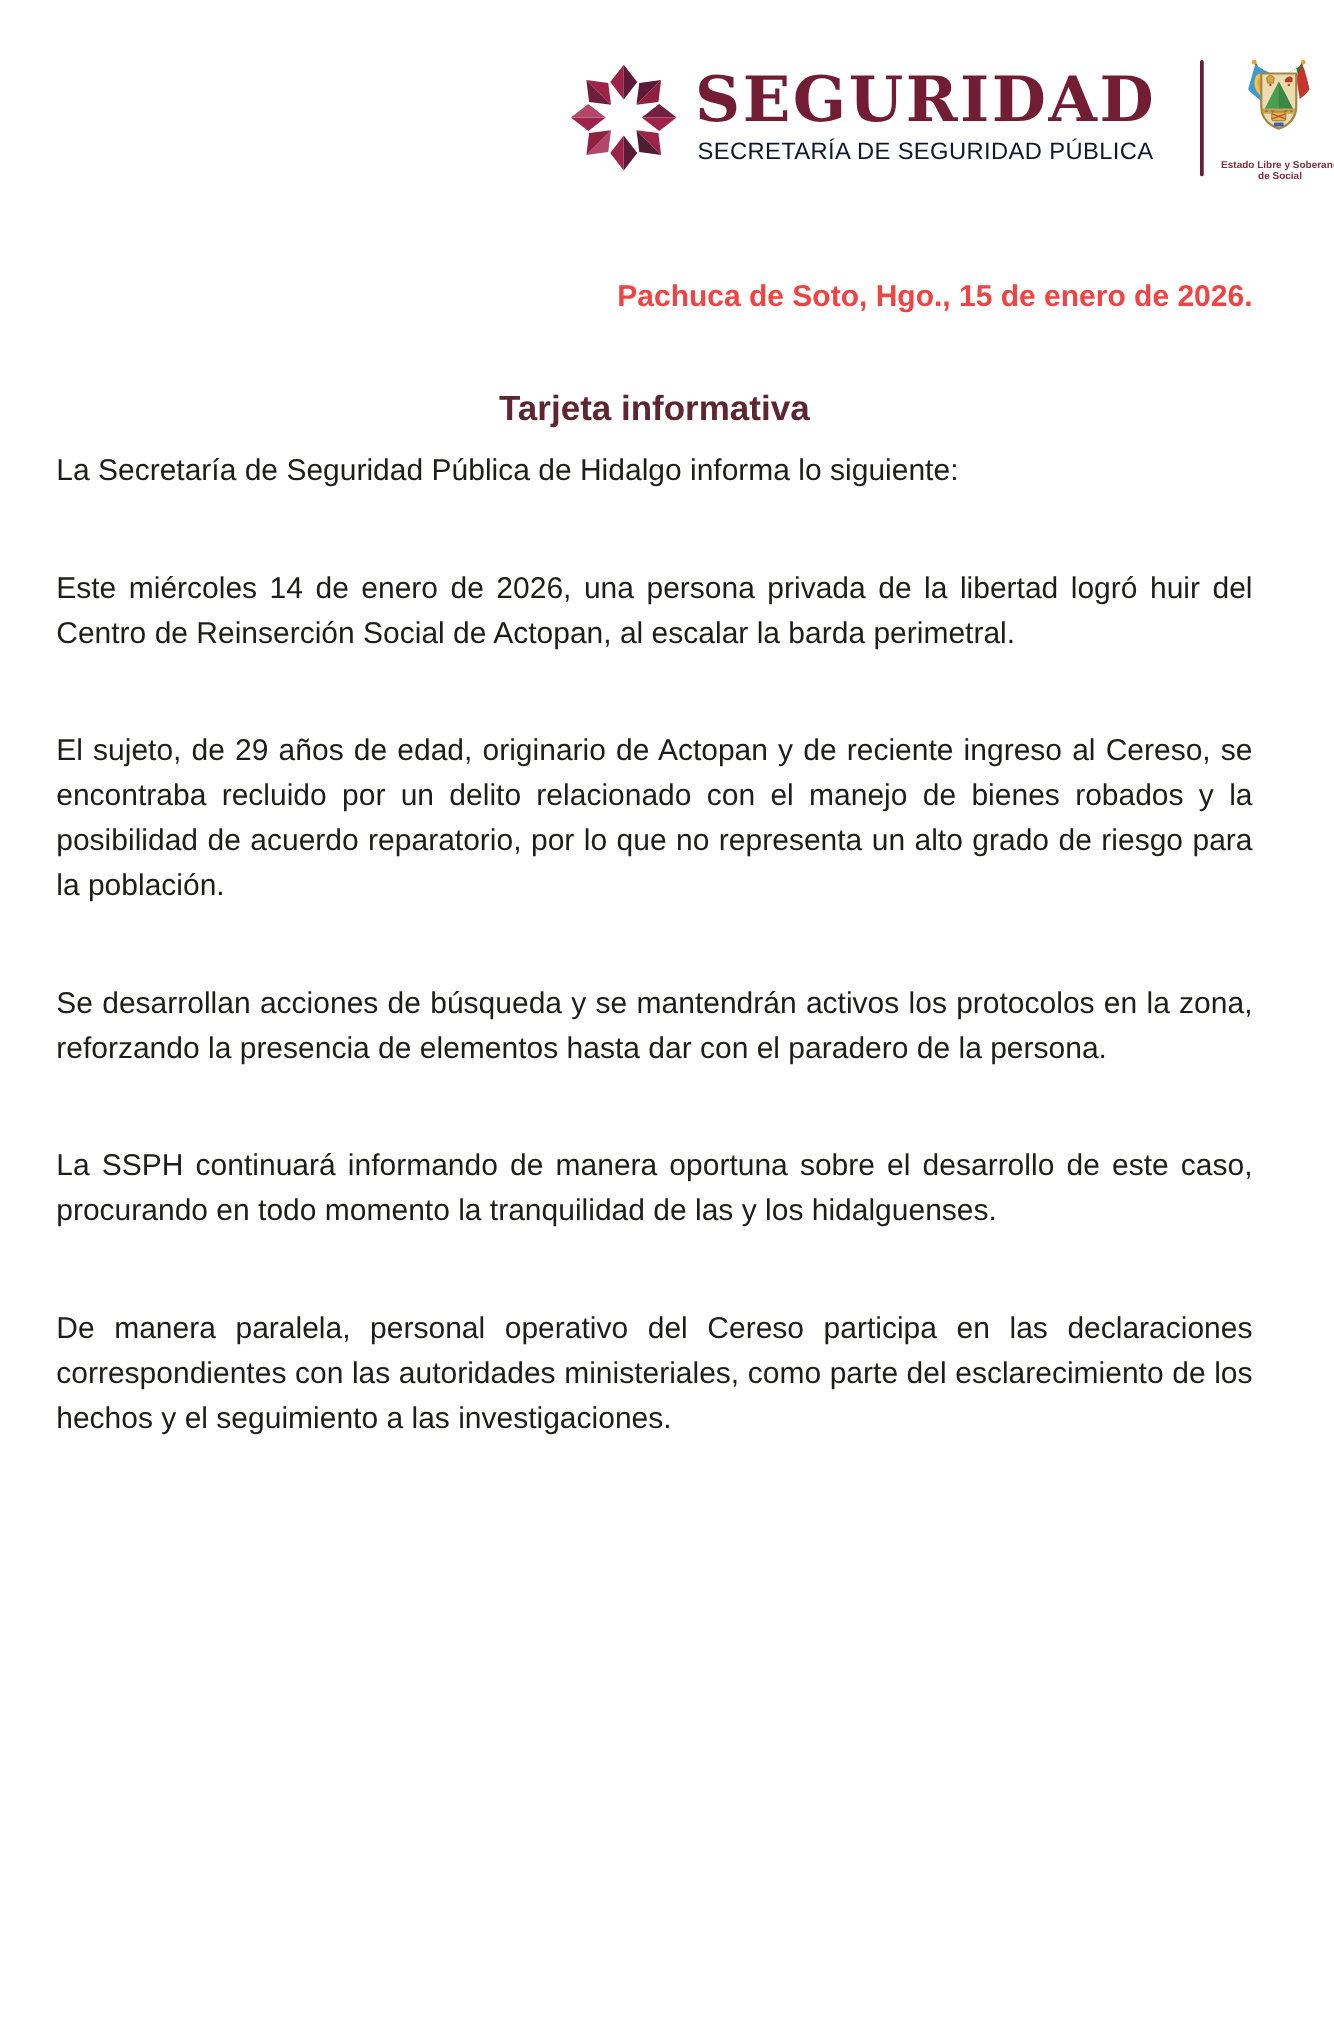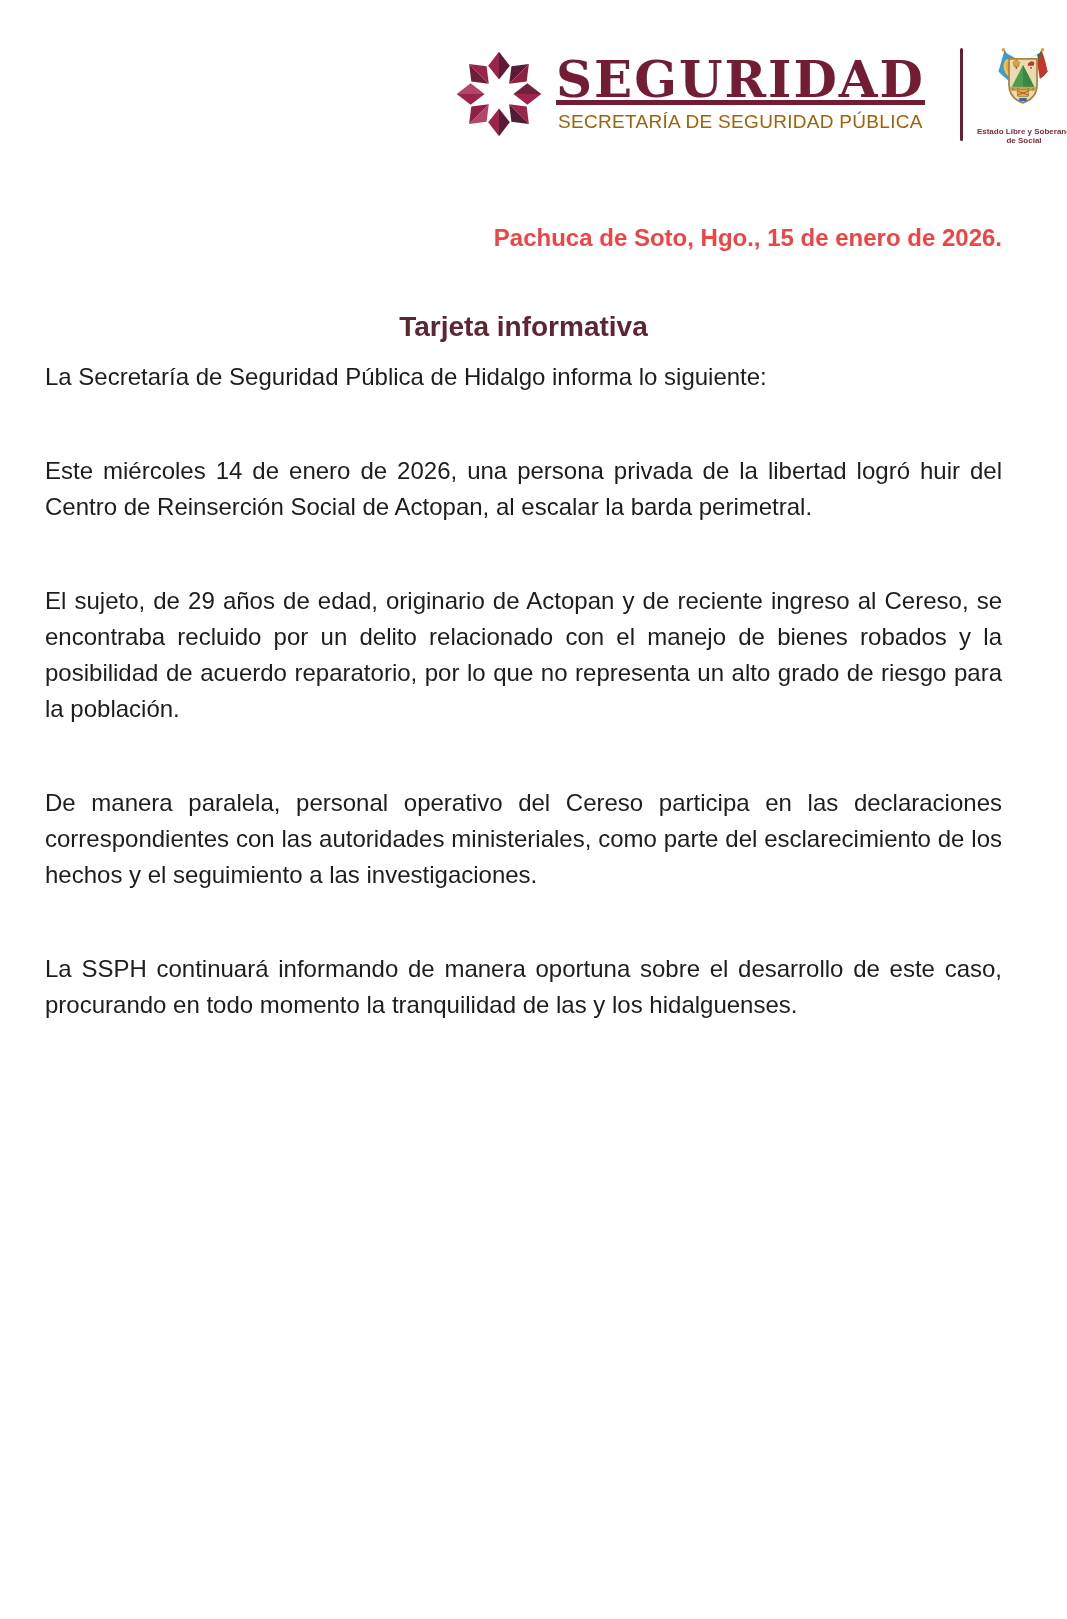--- a/index.html
+++ b/index.html
@@ -11,26 +11,26 @@
     color:#1d1d1b;
     overflow:hidden;
   }
   
   .letterhead{position:relative;height:170px;}
   .star{position:absolute;left:454px;top:46px;width:90px;height:96px;}
   .wordmark{
     position:absolute;left:556px;top:52px;
     font-family:"DejaVu Serif", serif;
     font-weight:700;font-size:50px;line-height:56px;
-    letter-spacing:2px;color:#731d35;white-space:nowrap;text-decoration:underline;
+    letter-spacing:2px;color:#731d35;white-space:nowrap;
   }
   .subtitle{
     position:absolute;left:558px;top:111px;
     font-size:19px;line-height:22px;letter-spacing:0.3px;
-    color:#a16207;white-space:nowrap;
+    color:#0f172a;white-space:nowrap;
   }
   .hdr-divider{
     position:absolute;left:960px;top:48px;width:3px;height:93px;
     background:#6b1d35;border-radius:2px;
   }
   .coat{position:absolute;left:988px;top:44px;width:70px;height:80px;}
   .coat-caption{
     position:absolute;left:966px;top:127px;width:116px;
     text-align:center;font-size:8px;line-height:9px;font-weight:bold;
     color:#7e2f38;
@@ -145,18 +145,19 @@
   </header>
 
   <main class="doc">
     <p class="dateline">Pachuca de Soto, Hgo., 15 de enero de 2026.</p>
 
     <h1 class="doc-title">Tarjeta informativa</h1>
 
     <p class="body-par first">La Secretaría de Seguridad Pública de Hidalgo informa lo siguiente:</p>
     <p class="body-par">Este miércoles 14 de enero de 2026, una persona privada de la libertad logró huir del Centro de Reinserción Social de Actopan, al escalar la barda perimetral.</p>
     <p class="body-par">El sujeto, de 29 años de edad, originario de Actopan y de reciente ingreso al Cereso, se encontraba recluido por un delito relacionado con el manejo de bienes robados y la posibilidad de acuerdo reparatorio, por lo que no representa un alto grado de riesgo para la población.</p>
+    <p class="body-par">Se desarrollan acciones de búsqueda y se mantendrán activos los protocolos en la zona, reforzando la presencia de elementos hasta dar con el paradero de la persona.</p>
+    <p class="body-par">La SSPH continuará informando de manera oportuna sobre el desarrollo de este caso, procurando en todo momento la tranquilidad de las y los hidalguenses.</p>
     <p class="body-par">De manera paralela, personal operativo del Cereso participa en las declaraciones correspondientes con las autoridades ministeriales, como parte del esclarecimiento de los hechos y el seguimiento a las investigaciones.</p>
-    <p class="body-par">La SSPH continuará informando de manera oportuna sobre el desarrollo de este caso, procurando en todo momento la tranquilidad de las y los hidalguenses.</p>
   </main>
 
 
 </div>
 
 </body></html>

